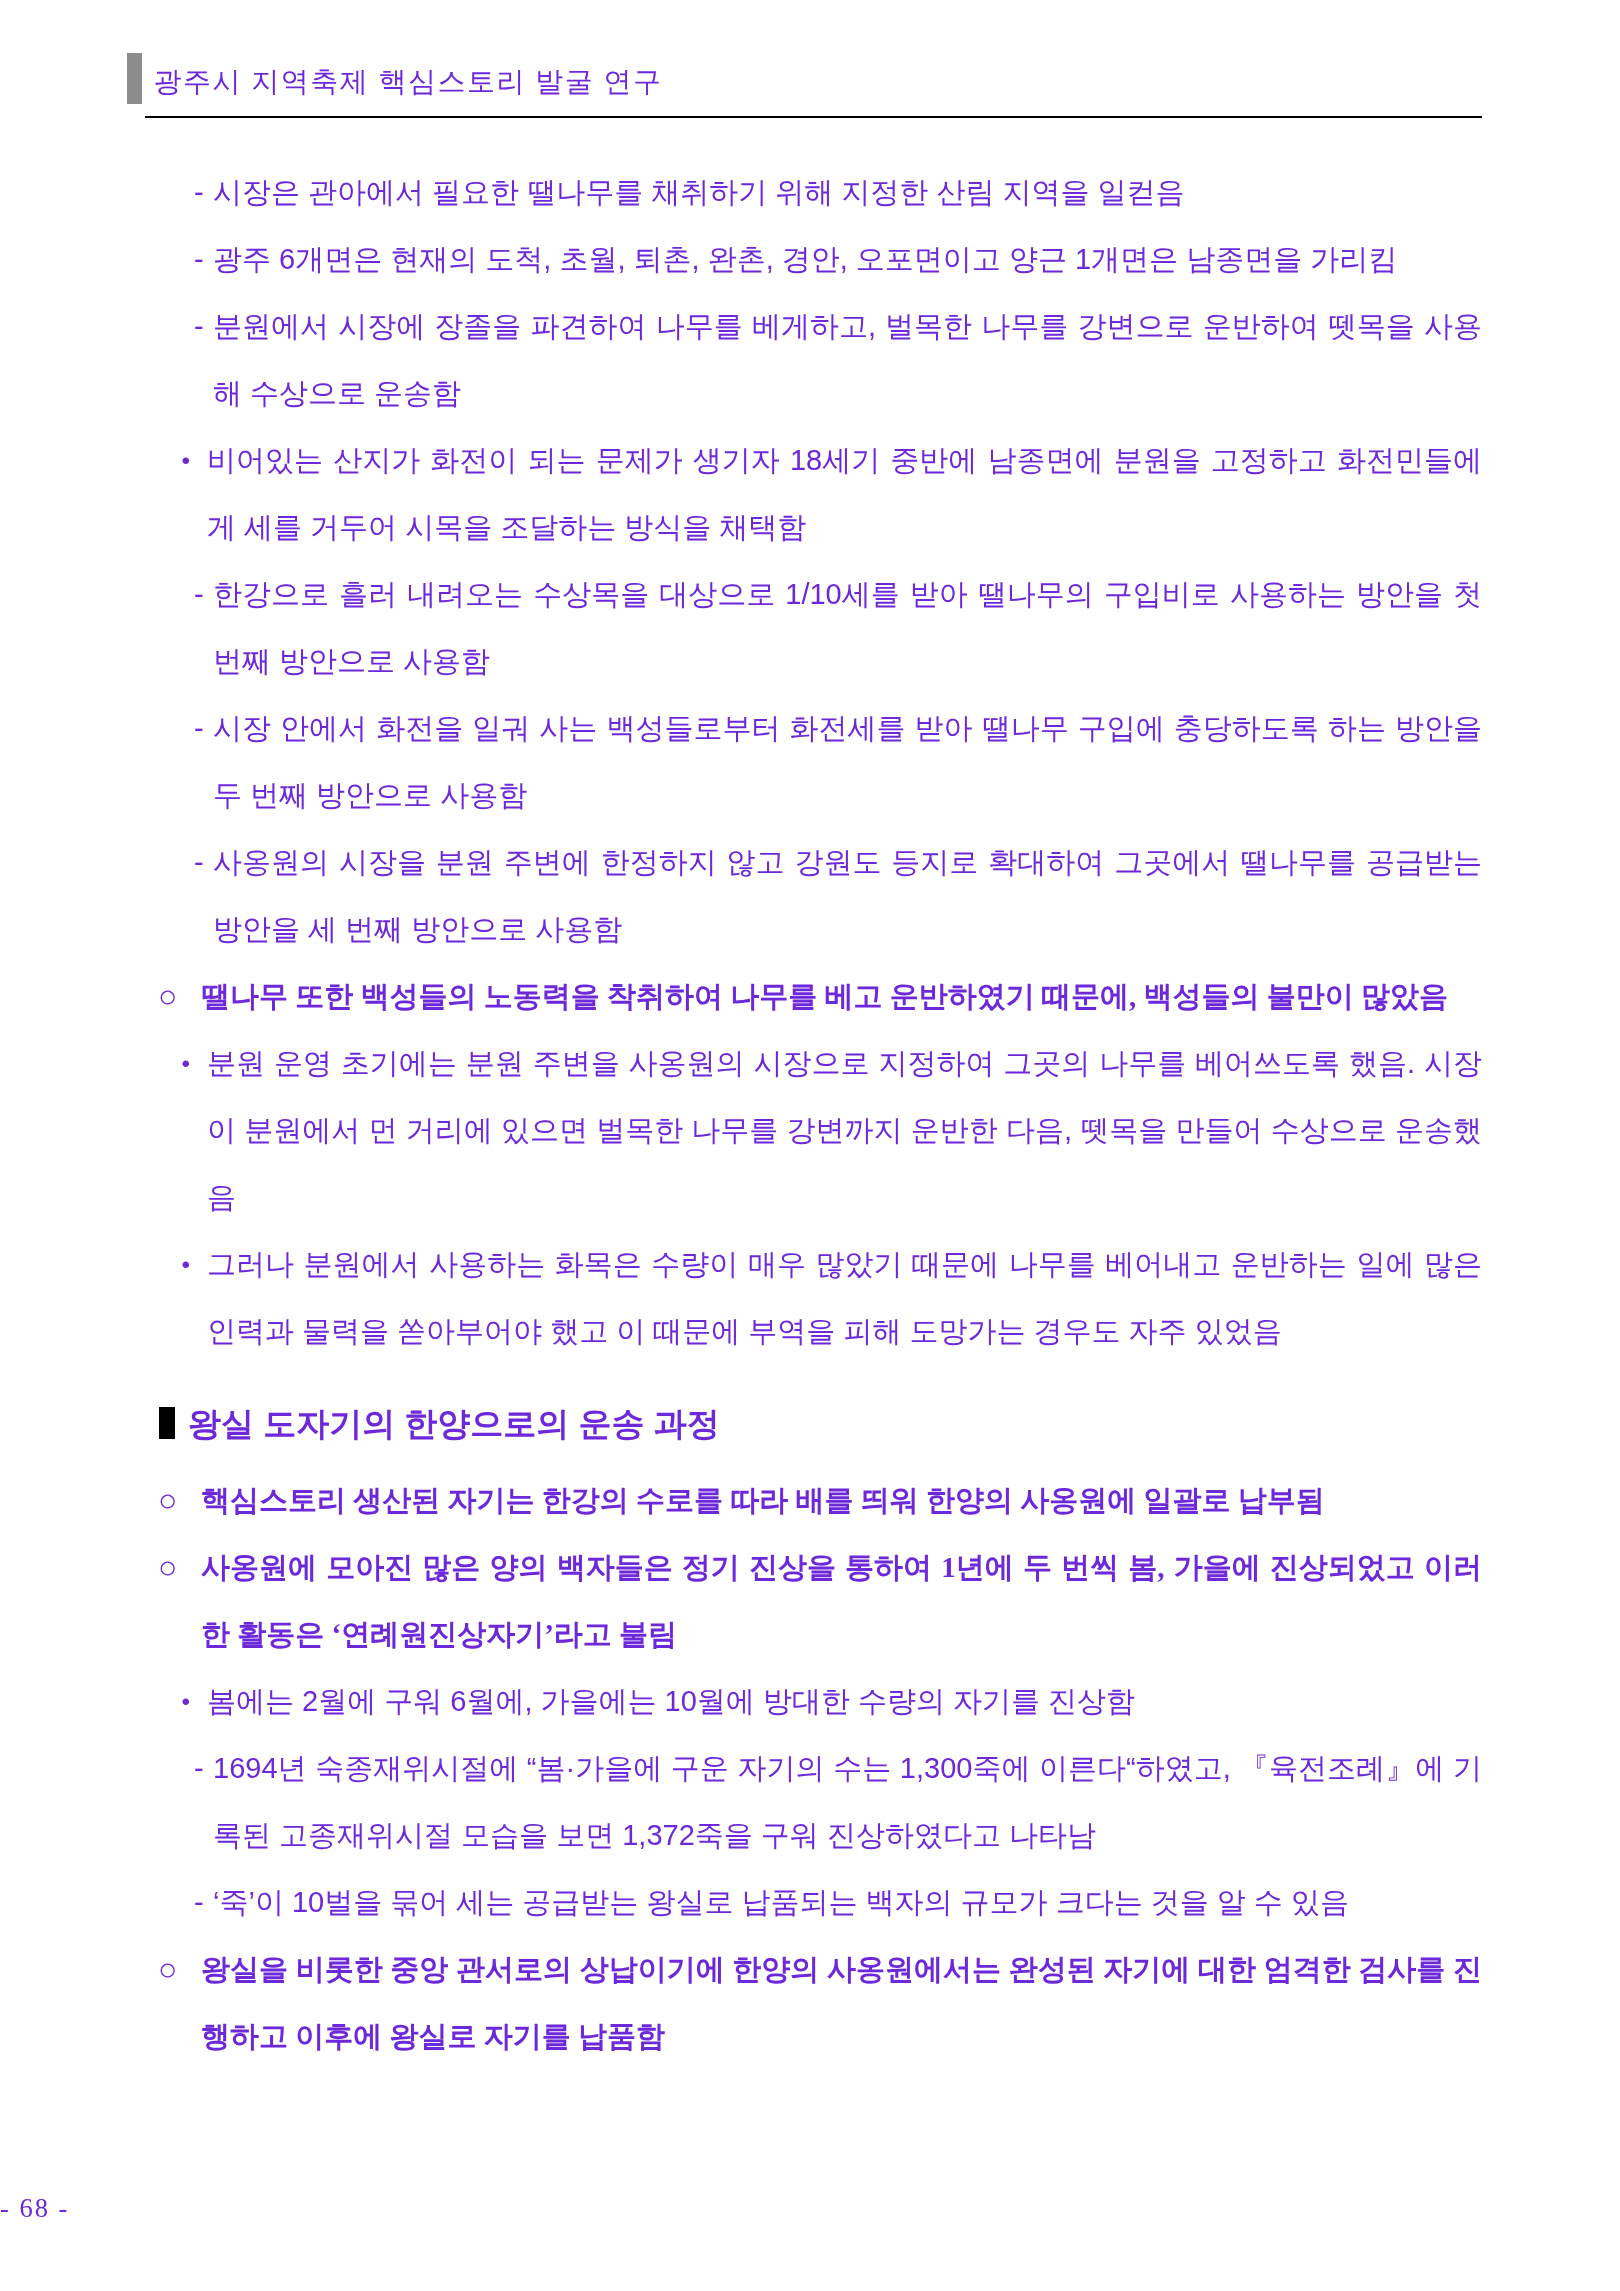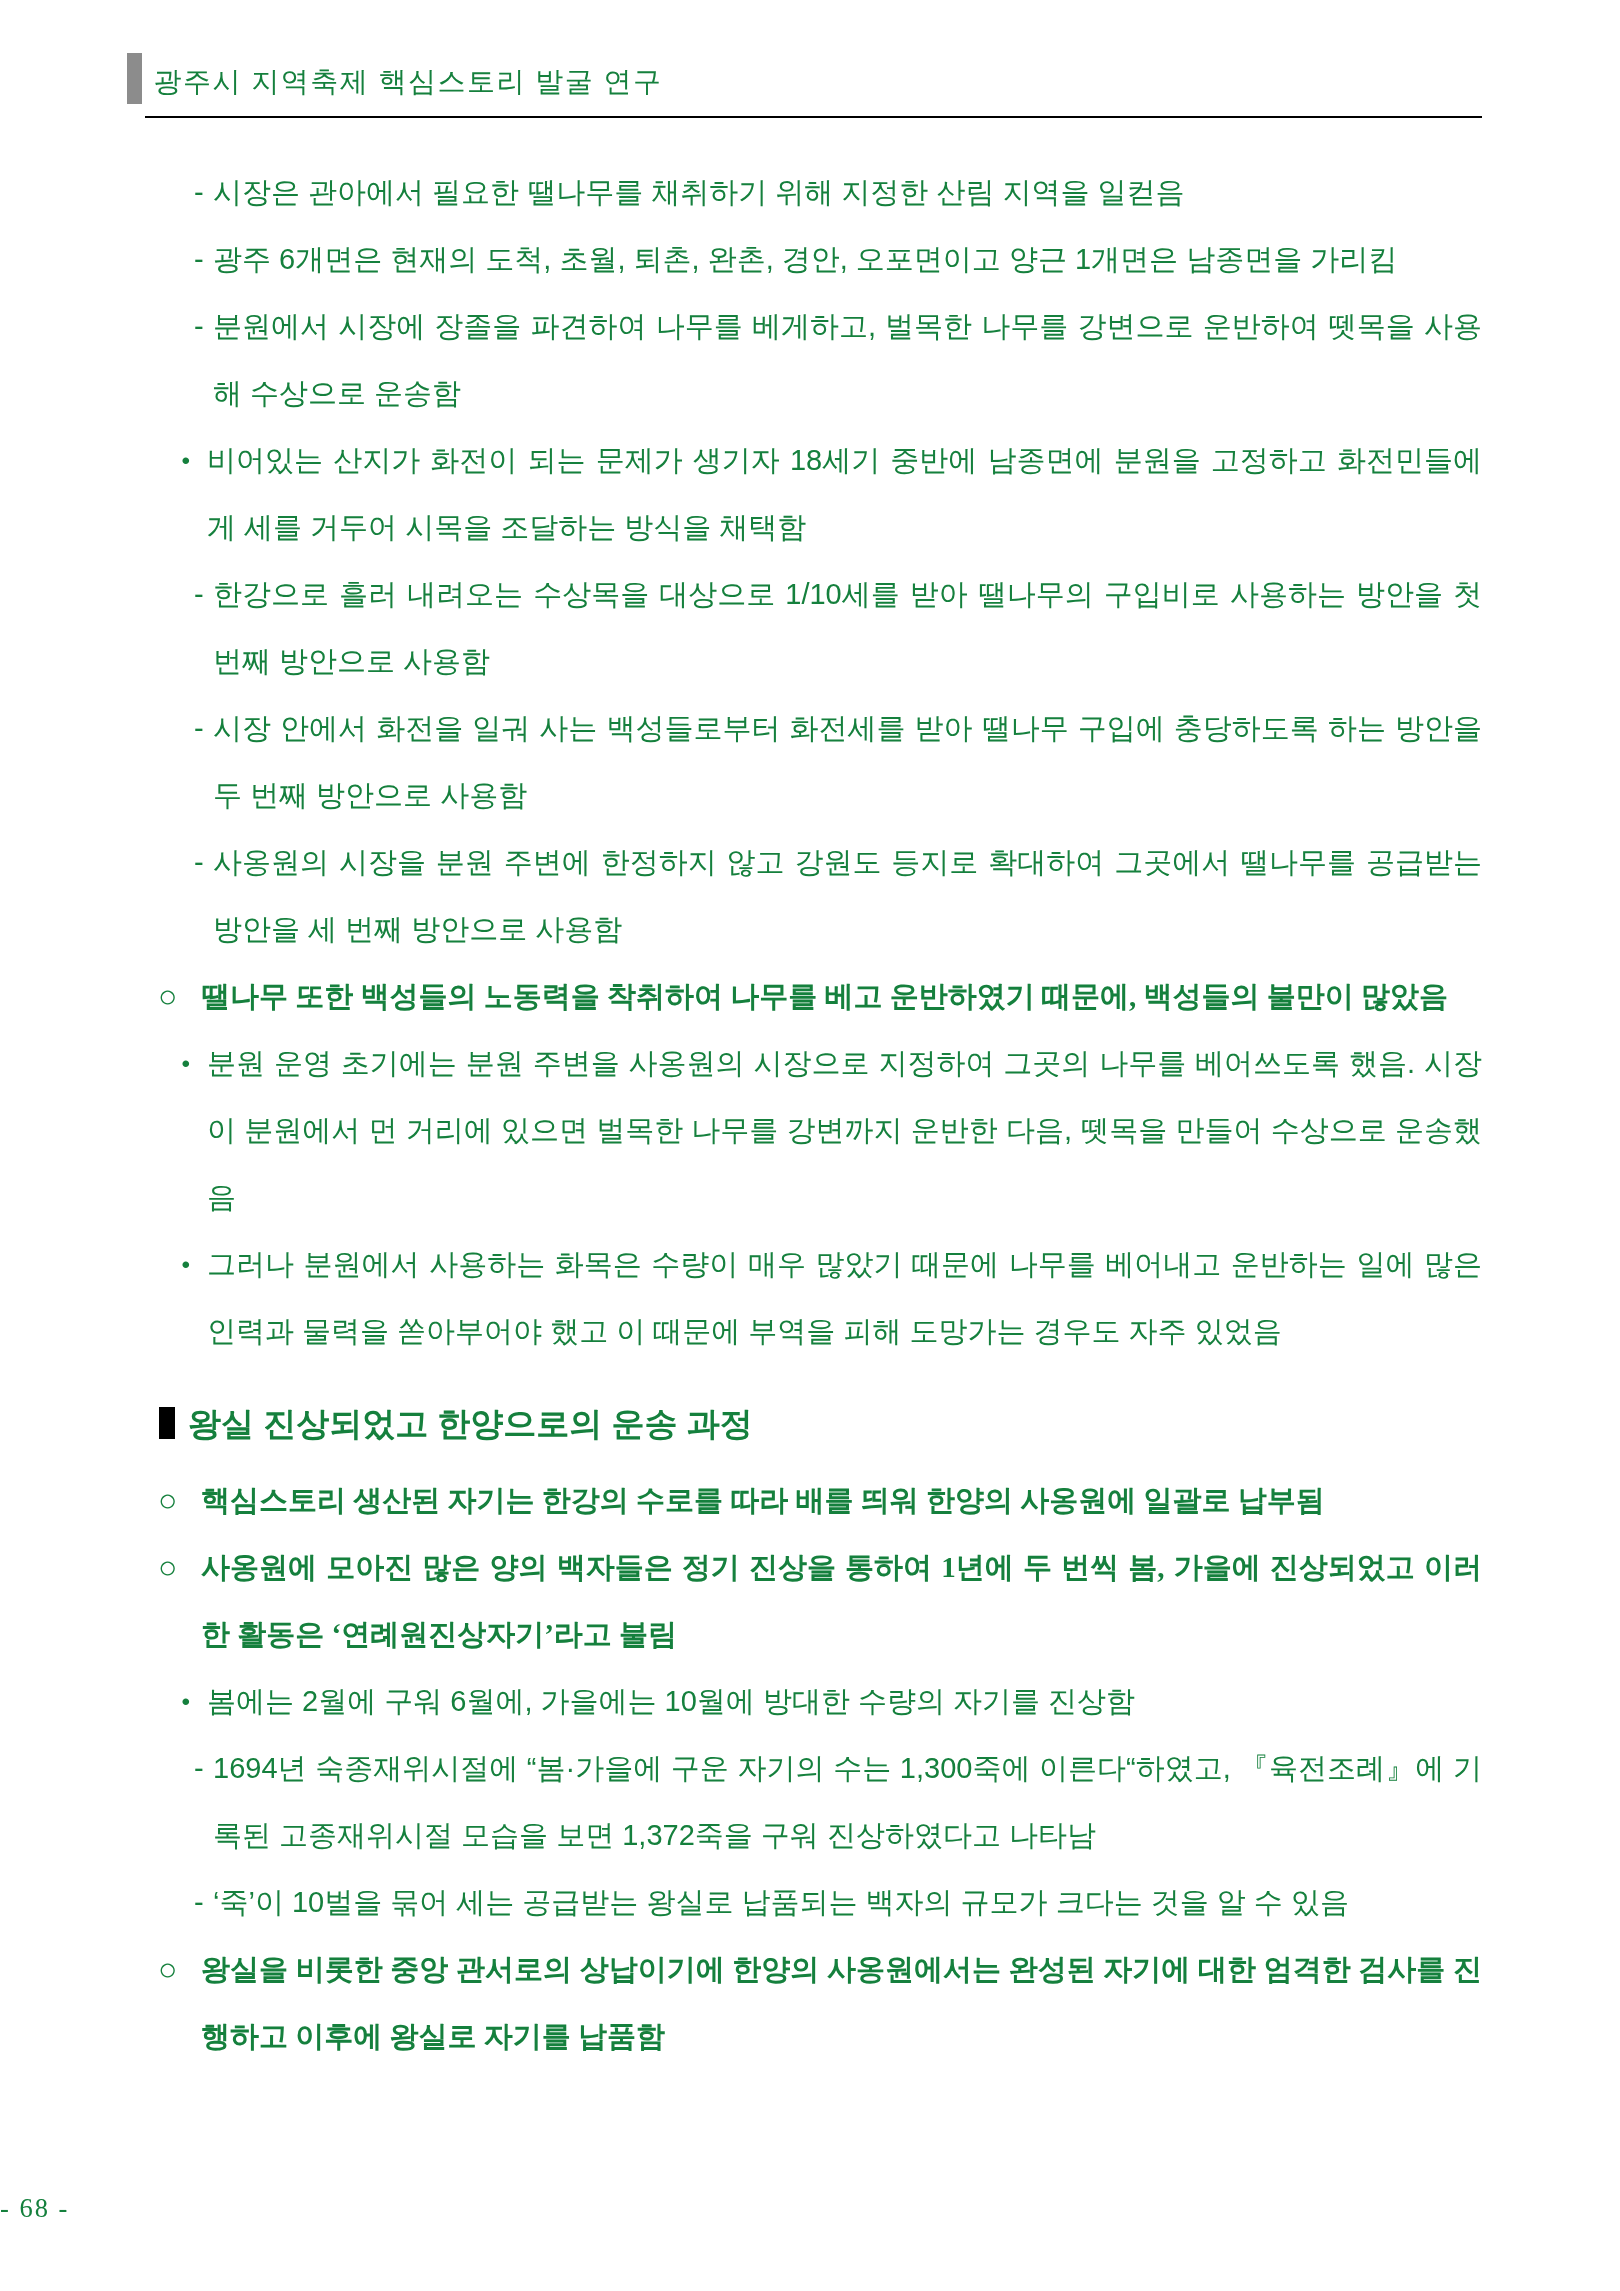--- a/index.html
+++ b/index.html
@@ -1,21 +1,21 @@
 <!DOCTYPE html>
 <html lang="ko"><head>
 <meta charset="utf-8">
 <style>
   html,body { margin:0; padding:0; background:#e8e8e8; }
   .page {
     position:relative;
     width:1620px; height:2292px;
     margin:0 auto;
     background:#ffffff;
-    color:#15803d;
+    color:#6d28d9;
     font-family:"Liberation Sans","DejaVu Sans",sans-serif;
     overflow:hidden;
   }
 
   
   .doc-header { position:absolute; left:127px; top:51px; right:138px; height:69px; }
   .header-bar {
     position:absolute; left:0; top:2px;
     width:14.7px; height:51px;
     background:#8c8c8c;
@@ -113,21 +113,21 @@
       <div class="item bullet">
         <span class="marker">•</span>
         <span class="text">분원 운영 초기에는 분원 주변을 사옹원의 시장으로 지정하여 그곳의 나무를 베어쓰도록 했음. 시장이 분원에서 먼 거리에 있으면 벌목한 나무를 강변까지 운반한 다음, 뗏목을 만들어 수상으로 운송했음</span>
       </div>
       <div class="item bullet">
         <span class="marker">•</span>
         <span class="text">그러나 분원에서 사용하는 화목은 수량이 매우 많았기 때문에 나무를 베어내고 운반하는 일에 많은 인력과 물력을 쏟아부어야 했고 이 때문에 부역을 피해 도망가는 경우도 자주 있었음</span>
       </div>
       <div class="item heading">
         <span class="marker"></span>
-        <span class="text">왕실 진상되었고 한양으로의 운송 과정</span>
+        <span class="text">왕실 도자기의 한양으로의 운송 과정</span>
       </div>
       <div class="item circle">
         <span class="marker">○</span>
         <span class="text">핵심스토리 생산된 자기는 한강의 수로를 따라 배를 띄워 한양의 사옹원에 일괄로 납부됨</span>
       </div>
       <div class="item circle">
         <span class="marker">○</span>
         <span class="text">사옹원에 모아진 많은 양의 백자들은 정기 진상을 통하여 1년에 두 번씩 봄, 가을에 진상되었고 이러한 활동은 ‘연례원진상자기’라고 불림</span>
       </div>
       <div class="item bullet">

